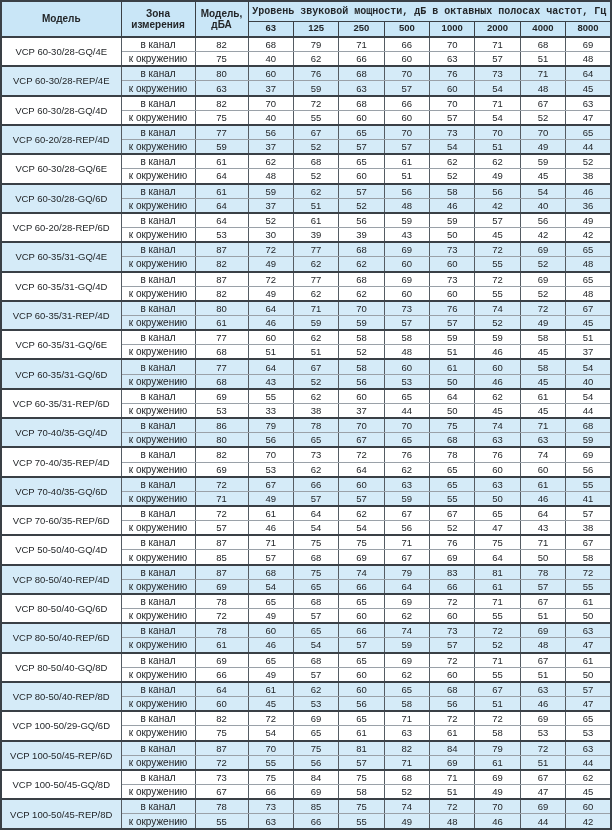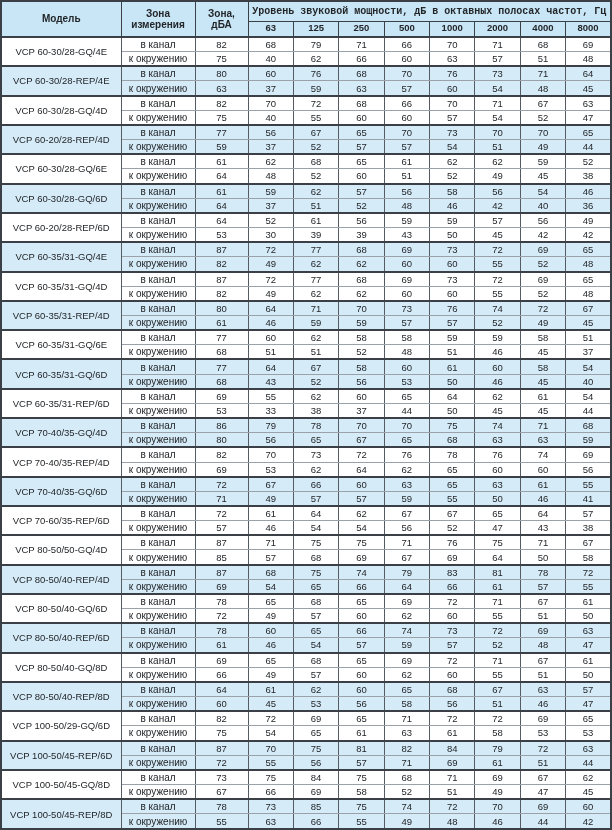--- a/index.html
+++ b/index.html
@@ -50,21 +50,21 @@
     <col style="width:120px">
     <col style="width:74px">
     <col style="width:53px">
     <col span="8">
   </colgroup>
   <thead>
     <tr class="title-row">
       <th rowspan="2">Модель</th>
       <th rowspan="2">Зона
 измерения</th>
-      <th rowspan="2">Зона,
+      <th rowspan="2">Модель,
 дБА</th>
       <th colspan="8" style="white-space:normal;font-family:Liberation Mono, monospace;">Уровень звуковой мощности, дБ в октавных полосах частот, Гц</th>
     </tr>
     <tr class="freq-row">
       <th>63</th>
       <th>125</th>
       <th>250</th>
       <th>500</th>
       <th>1000</th>
       <th>2000</th>
@@ -492,21 +492,21 @@
         <td class="band-cell">46</td>
         <td class="band-cell">54</td>
         <td class="band-cell">54</td>
         <td class="band-cell">56</td>
         <td class="band-cell">52</td>
         <td class="band-cell">47</td>
         <td class="band-cell">43</td>
         <td class="band-cell">38</td>
       </tr>
       <tr class="group-start">
-        <td class="model-cell" rowspan="2">VCP 80-50/50-GQ/4D</td>
+        <td class="model-cell" rowspan="2">VCP 50-50/40-GQ/4D</td>
         <td class="zone-cell">в канал</td>
         <td class="total-cell">87</td>
         <td class="band-cell">71</td>
         <td class="band-cell">75</td>
         <td class="band-cell">75</td>
         <td class="band-cell">71</td>
         <td class="band-cell">76</td>
         <td class="band-cell">75</td>
         <td class="band-cell">71</td>
         <td class="band-cell">67</td>

